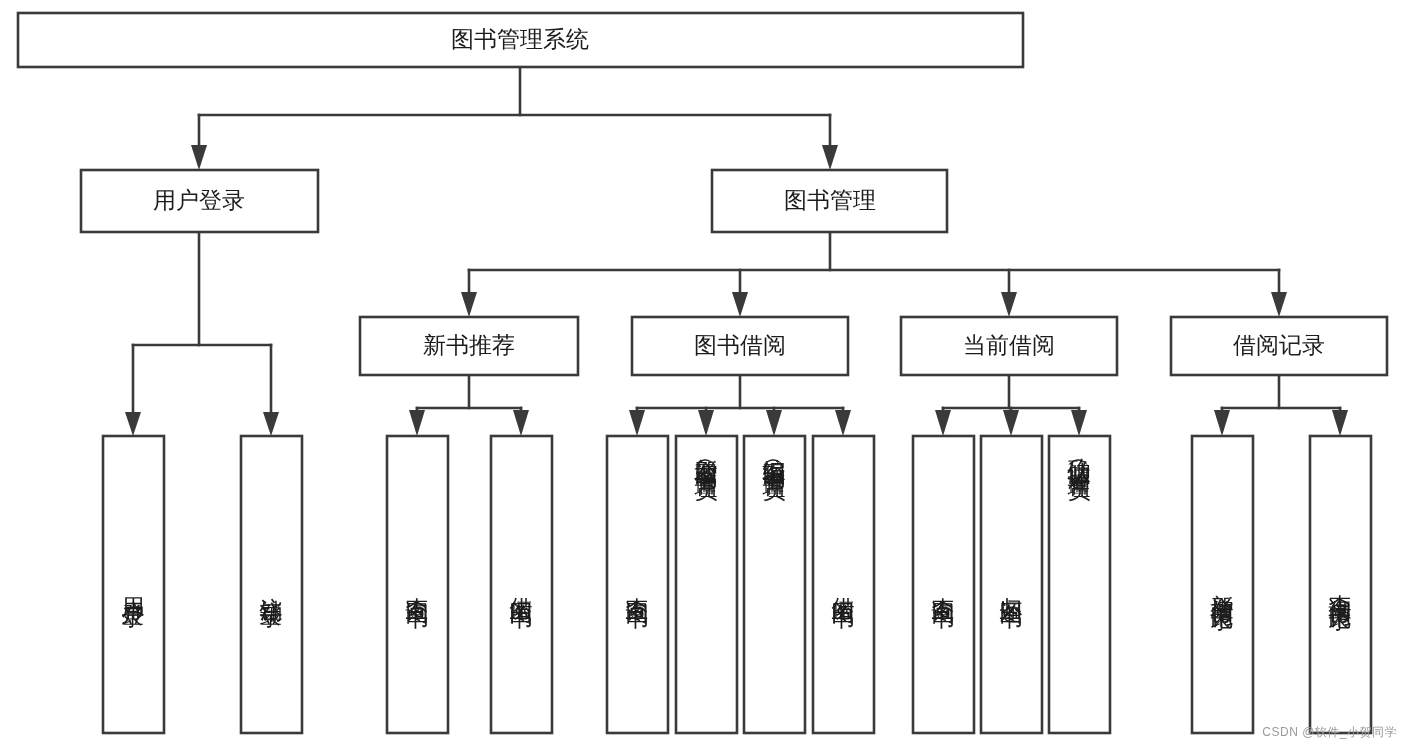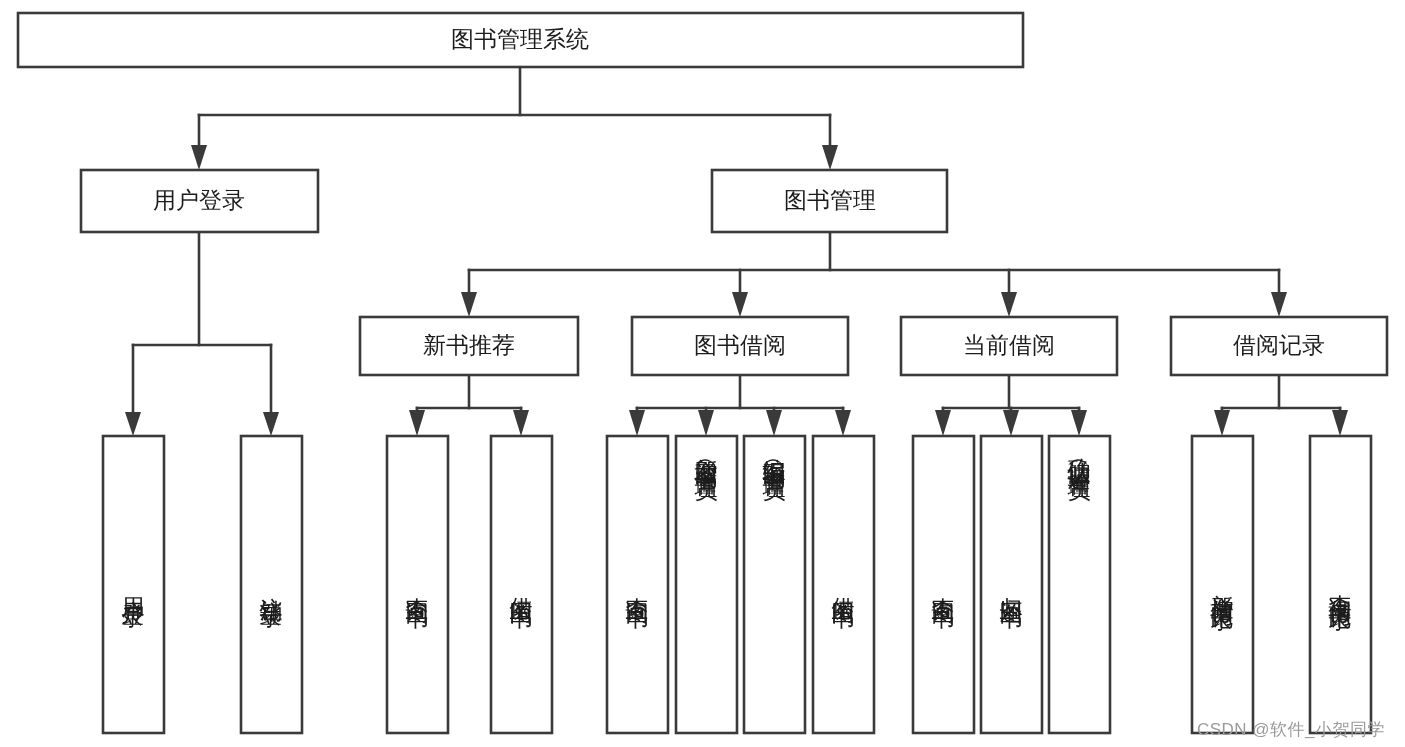--- a/index.html
+++ b/index.html
@@ -61,24 +61,24 @@
     text-orientation: upright;
     font-family: "Liberation Sans", "DejaVu Sans", sans-serif;
     font-size: 23px;
     line-height: 1.22;
     letter-spacing: 3px;
     color: #1c1c1c;
     white-space: nowrap;
   }
   .watermark {
     position: absolute;
-    right: 20px;
+    right: 8px;
     bottom: 6px;
     font-family: "Liberation Sans", "DejaVu Sans", sans-serif;
-    font-size: 17px;
+    font-size: 12px;
     color: #9a9a9a;
     letter-spacing: 0.5px;
     white-space: nowrap;
     text-align: center;
   }
 </style>
 </head>
 <body>
 
 <svg id="diagram" viewBox="0 0 1405 747">

